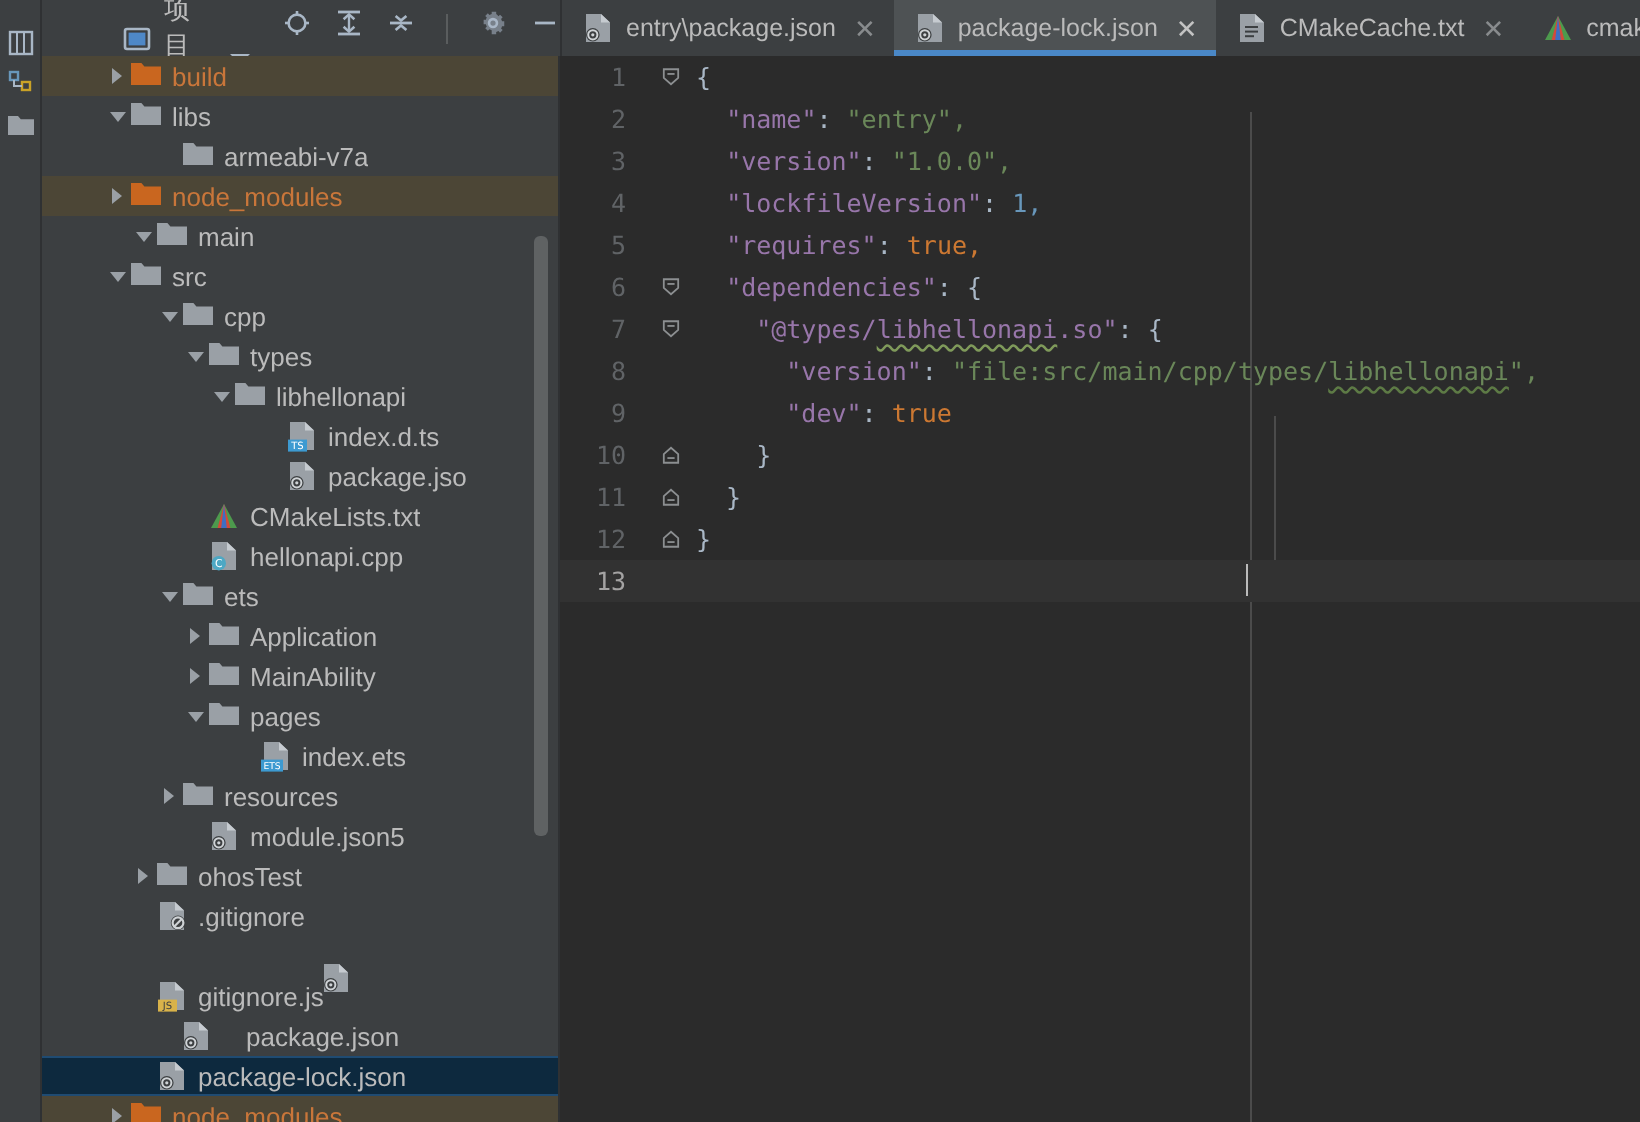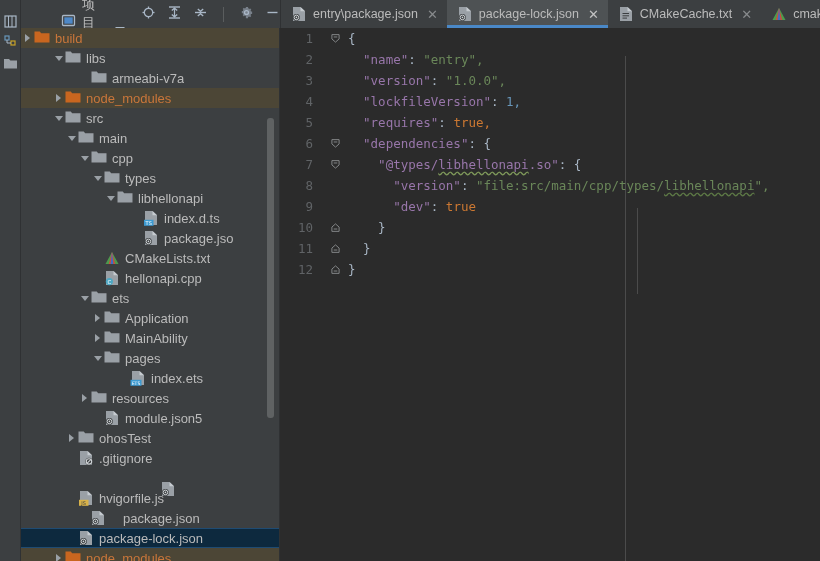--- a/index.html
+++ b/index.html
@@ -277,21 +277,21 @@
         </span>
         <span>cmake_ins</span>
       </div>
     </div>
 </div>
 
 <div class="body-row">
 
   <div class="tree-pane">
     <div class="tree-rows">
-        <div class="row excluded" style="">
+        <div class="row excluded" style="padding-left: 31px;">
           <span class="row-arrow">
             <span class="arrow-r"></span>
           </span>
           <span class="row-icon"><svg width="16" height="14" viewBox="0 0 16 14">
               <path d="M0.5 1.5 h5.2 l1.5 1.8 H15.5 V12.5 H0.5 Z" fill="#c9661f"></path>
             </svg></span>
           <span class="row-label orange">build</span>
         </div>
         <div class="row" style="padding-left: 31px;">
           <span class="row-arrow">
@@ -311,37 +311,37 @@
         </div>
         <div class="row excluded" style="padding-left: 31px;">
           <span class="row-arrow">
             <span class="arrow-r"></span>
           </span>
           <span class="row-icon"><svg width="16" height="14" viewBox="0 0 16 14">
               <path d="M0.5 1.5 h5.2 l1.5 1.8 H15.5 V12.5 H0.5 Z" fill="#c9661f"></path>
             </svg></span>
           <span class="row-label orange">node_modules</span>
         </div>
+        <div class="row" style="padding-left: 44px;">
+          <span class="row-arrow">
+            <span class="arrow-d"></span>
+          </span>
+          <span class="row-icon"><svg width="16" height="14" viewBox="0 0 16 14">
+              <path d="M0.5 1.5 h5.2 l1.5 1.8 H15.5 V12.5 H0.5 Z" fill="#9aa0a6"></path>
+            </svg></span>
+          <span class="row-label">main</span>
+        </div>
         <div class="row" style="padding-left: 31px;">
           <span class="row-arrow">
             <span class="arrow-d"></span>
           </span>
           <span class="row-icon"><svg width="16" height="14" viewBox="0 0 16 14">
               <path d="M0.5 1.5 h5.2 l1.5 1.8 H15.5 V12.5 H0.5 Z" fill="#9aa0a6"></path>
             </svg></span>
           <span class="row-label">src</span>
-        </div>
-        <div class="row" style="padding-left: 44px;">
-          <span class="row-arrow">
-            <span class="arrow-d"></span>
-          </span>
-          <span class="row-icon"><svg width="16" height="14" viewBox="0 0 16 14">
-              <path d="M0.5 1.5 h5.2 l1.5 1.8 H15.5 V12.5 H0.5 Z" fill="#9aa0a6"></path>
-            </svg></span>
-          <span class="row-label">main</span>
         </div>
         <div class="row" style="padding-left: 57px;">
           <span class="row-arrow">
             <span class="arrow-d"></span>
           </span>
           <span class="row-icon"><svg width="16" height="14" viewBox="0 0 16 14">
               <path d="M0.5 1.5 h5.2 l1.5 1.8 H15.5 V12.5 H0.5 Z" fill="#9aa0a6"></path>
             </svg></span>
           <span class="row-label">cpp</span>
         </div>
@@ -501,21 +501,21 @@
           <span class="row-label">build-profile.json5</span>
         </div>
         <div class="row" style="padding-left: 44px;">
           <span class="row-arrow"></span>
           <span class="row-icon"><svg width="16" height="16" viewBox="0 0 16 16">
               <path d="M2 1 h7.5 L14 5.3 V15 H2 Z" fill="#9aa0a6"></path>
               <path d="M9.5 1 L14 5.3 H9.5 Z" fill="#c6cbd0"></path>
               <rect x="1" y="9.8" width="9.5" height="6" fill="#d8b24a"></rect>
               <text x="5.7" y="14.5" font-size="5" fill="#3c3f41" text-anchor="middle" font-family="DejaVu Sans">JS</text>
             </svg></span>
-          <span class="row-label">hvigorfile.js</span>
+          <span class="row-label">gitignore.js</span>
         </div>
         <div class="row" style="padding-left: 44px; gap: 12px;">
           <span class="row-arrow"></span>
           <span class="row-icon"><svg width="16" height="16" viewBox="0 0 16 16">
               <path d="M2 1 h7.5 L14 5.3 V15 H2 Z" fill="#9aa0a6"></path>
               <path d="M9.5 1 L14 5.3 H9.5 Z" fill="#c6cbd0"></path>
               <circle cx="5.4" cy="11.4" r="3.4" fill="#3c3f41"></circle>
               <circle cx="5.4" cy="11.4" r="2.3" fill="none" stroke="#cfd3d6" stroke-width="1"></circle>
               <circle cx="5.4" cy="11.4" r="0.8" fill="#cfd3d6"></circle>
             </svg></span>
@@ -633,15 +633,21 @@
         <div class="code-line">
           <span class="lineno">12</span>
           <span class="gutter">
             <svg class="fold" viewBox="0 0 10 10">
               <path d="M1 9.3 H9 V4.5 L5 1 L1 4.5 Z" fill="none" stroke="#8c8f91" stroke-width="1"></path>
               <line x1="3" y1="6.7" x2="7" y2="6.7" stroke="#8c8f91" stroke-width="1"></line>
             </svg>
           </span>
           <span class="code-text"><span class="tok-brace">}</span></span>
         </div>
+        <div class="code-line current">
+          <span class="lineno">13</span>
+          <span class="gutter"></span>
+          <span class="code-text"></span>
+          <span class="caret" style="top: 2px;"></span>
+        </div>
       </div>
   </div>
 </div>
 
 </body></html>

